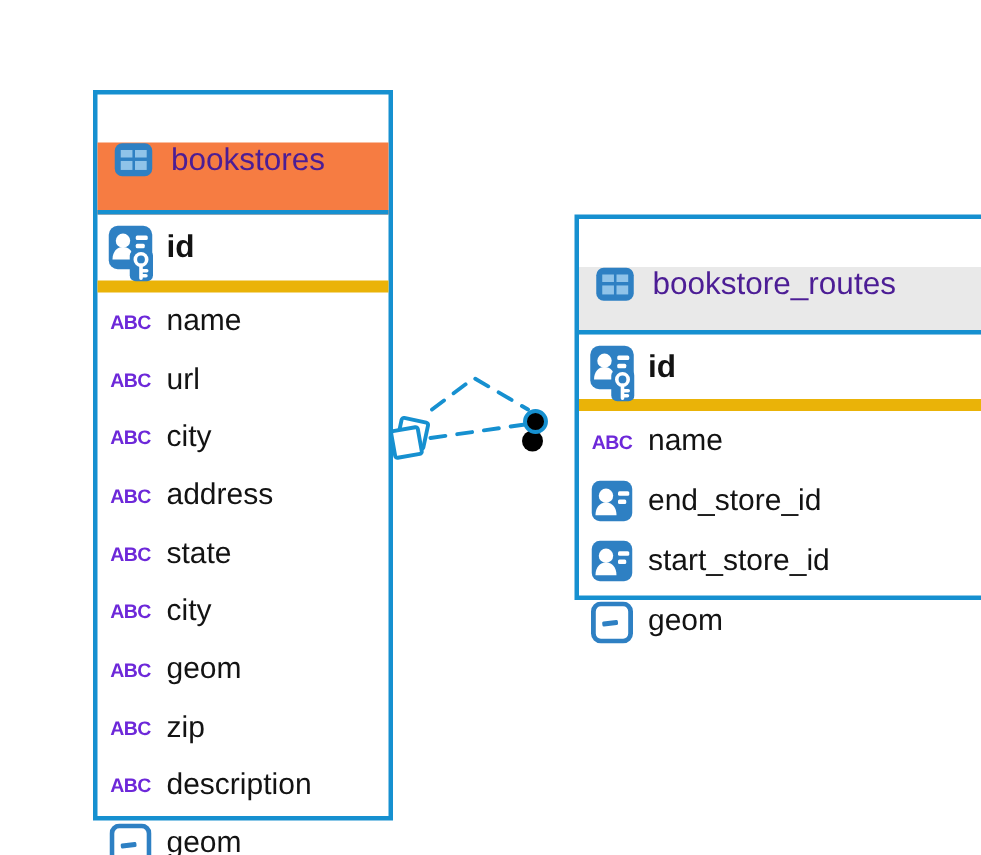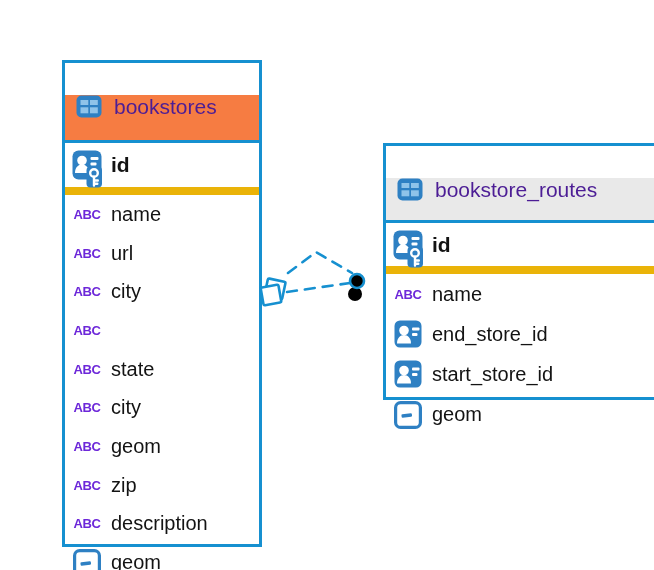--- a/index.html
+++ b/index.html
@@ -98,20 +98,21 @@
       <div class="row frow">
         <span class="abc">ABC</span>
         <span class="flabel">url</span>
       </div>
       <div class="row frow">
         <span class="abc">ABC</span>
         <span class="flabel">city</span>
       </div>
       <div class="row frow">
         <span class="abc">ABC</span>
+        <span class="flabel">address</span>
       </div>
       <div class="row frow">
         <span class="abc">ABC</span>
         <span class="flabel">state</span>
       </div>
       <div class="row frow">
         <span class="abc">ABC</span>
         <span class="flabel">city</span>
       </div>
       <div class="row frow">

